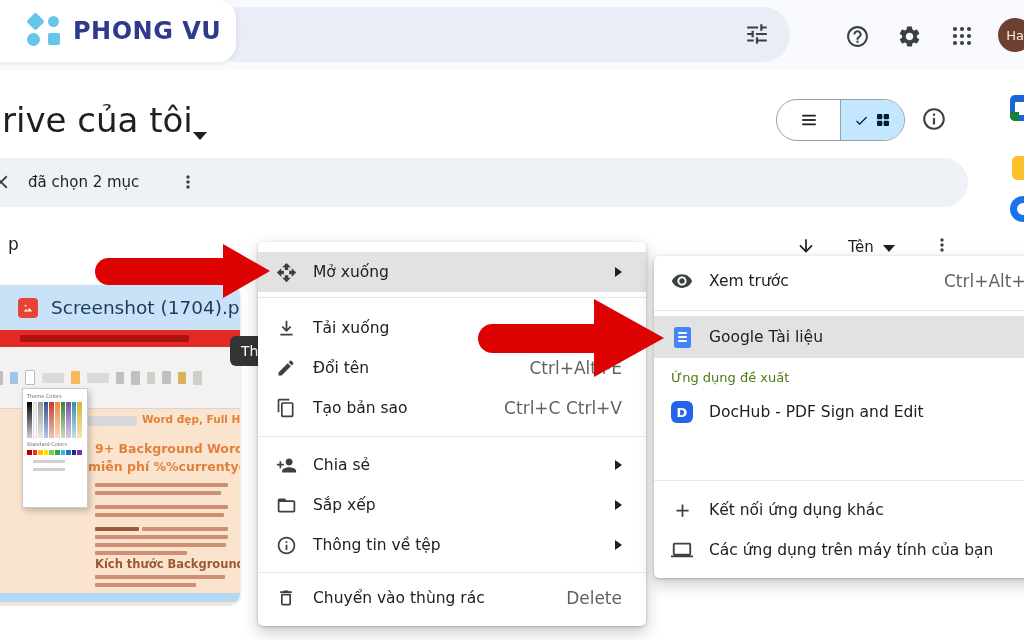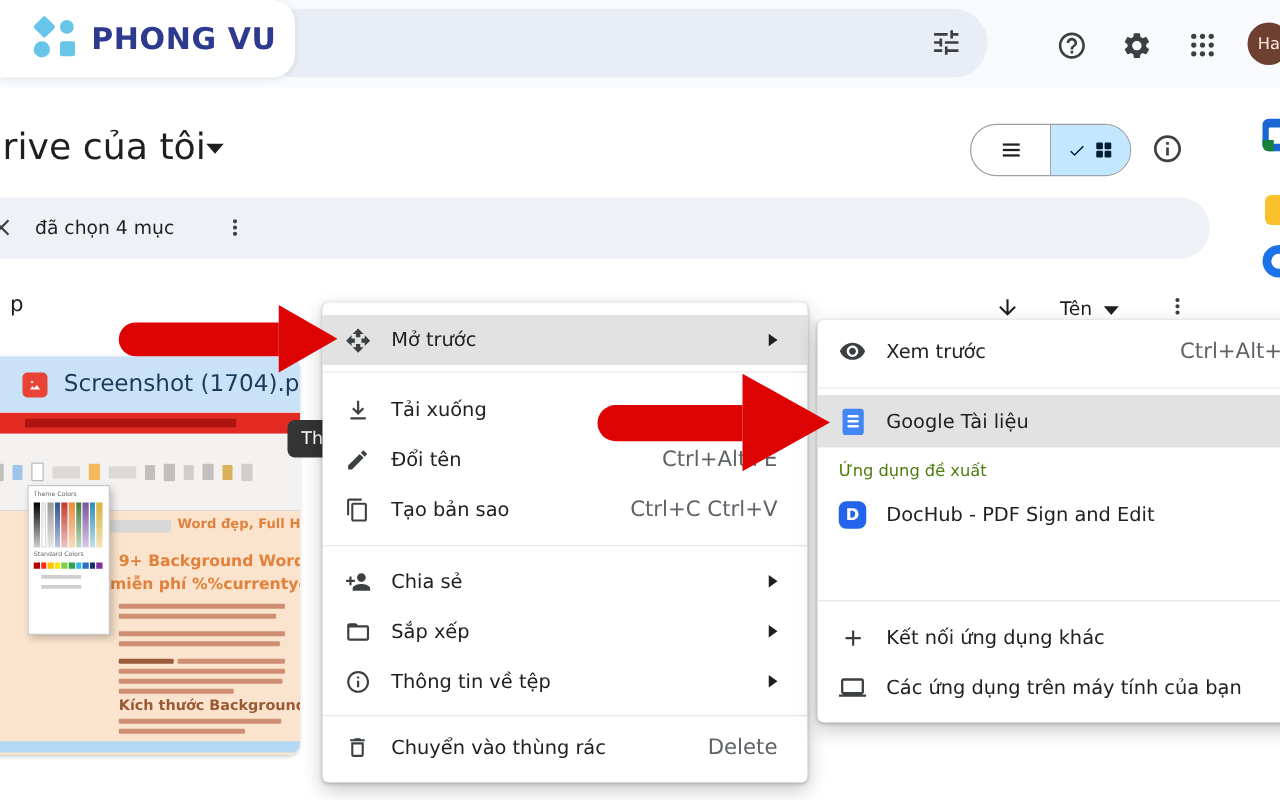--- a/index.html
+++ b/index.html
@@ -21,22 +21,22 @@
   .lm.c1{width:11px;height:11px;left:22px;top:3px;border-radius:50%}
   .lm.c2{width:13px;height:13px;left:1px;top:20px;border-radius:50%}
   .lm.s{width:12px;height:12px;left:22px;top:20px;border-radius:2px}
   .logo-text{font-size:24px;font-weight:bold;color:#2d3a8e;letter-spacing:.5px}
   .tb-btn{position:absolute;top:24px}
   .avatar{position:absolute;left:998px;top:18px;width:34px;height:34px;border-radius:50%;
           background:#6d4032;color:#fbe9dd;font-size:13px;font-weight:500;
           display:flex;align-items:center;justify-content:center}
 
   
-  .page-title{position:absolute;left:2px;top:100px;font-size:29px;color:#1f1f1f;
-              display:flex;align-items:center;}
+  .page-title{position:absolute;left:2px;top:100px;font-size:34px;color:#1f1f1f;
+              display:flex;align-items:flex-end;}
   .caret-down{width:0;height:0;border-left:7px solid transparent;border-right:7px solid transparent;
               border-top:8px solid #1f1f1f;margin-top:4px}
   .view-toggle{position:absolute;left:776px;top:99px;width:129px;height:42px;border:1px solid #9aa0a6;
                border-radius:21px;overflow:hidden;display:flex;background:#fff}
   .vt-list{width:63px;display:flex;align-items:center;justify-content:center}
   .vt-sep{width:1px;background:#9aa0a6}
   .vt-grid{flex:1;background:#c2e7ff;display:flex;align-items:center;justify-content:center;gap:6px}
   .info-btn{position:absolute;left:921px;top:106px}
 
   
@@ -205,21 +205,21 @@
       <path d="M11 7h2v2h-2zm0 4h2v6h-2zm1-9C6.48 2 2 6.48 2 12s4.48 10 10 10 10-4.48 10-10S17.52 2 12 2zm0 18c-4.41 0-8-3.59-8-8s3.59-8 8-8 8 3.59 8 8-3.59 8-8 8z"></path>
     </svg>
 </div>
 
 <div class="sel-bar">
   <span class="sel-close">
     <svg width="22" height="22" viewBox="0 0 24 24" fill="#3c4043">
         <path d="M19 6.41L17.59 5 12 10.59 6.41 5 5 6.41 10.59 12 5 17.59 6.41 19 12 13.41 17.59 19 19 17.59 13.41 12z"></path>
       </svg>
   </span>
-  <span class="sel-label">đã chọn 4 mục</span>
+  <span class="sel-label">đã chọn 2 mục</span>
   <span class="sel-more">
     <svg width="20" height="20" viewBox="0 0 24 24" fill="#3c4043">
         <path d="M12 8c1.1 0 2-.9 2-2s-.9-2-2-2-2 .9-2 2 .9 2 2 2zm0 2c-1.1 0-2 .9-2 2s.9 2 2 2 2-.9 2-2-.9-2-2-2zm0 6c-1.1 0-2 .9-2 2s.9 2 2 2 2-.9 2-2-.9-2-2-2z"></path>
       </svg>
   </span>
 </div>
 
 <span class="partial-p">p</span>
 <span class="sort-down">
   <svg width="20" height="20" viewBox="0 0 24 24" fill="#1f1f1f">
@@ -326,21 +326,21 @@
 <div class="tooltip">Thao</div>
 
 <div class="menu ctx-menu">
 
   <div class="menu-item hl" style="top:10px">
     <span class="mi-icon">
       <svg width="21" height="21" viewBox="0 0 24 24" fill="#3c4043">
           <path d="M10 9h4V6h3l-5-5-5 5h3v3zm-1 1H6V7l-5 5 5 5v-3h3v-4zm14 2l-5-5v3h-3v4h3v3l5-5zm-9 3h-4v3H7l5 5 5-5h-3v-3z"></path>
         </svg>
     </span>
-    <span class="mi-label">Mở trước</span>
+    <span class="mi-label">Mở xuống</span>
     <span class="mi-end">
         <span class="mi-arrow"></span>
       </span>
   </div>
 
   <div class="menu-divider" style="top:55px"></div>
 
   <div class="menu-item" style="top:106px">
     <span class="mi-icon">
       <svg width="20" height="20" viewBox="0 0 24 24" fill="#3c4043">

